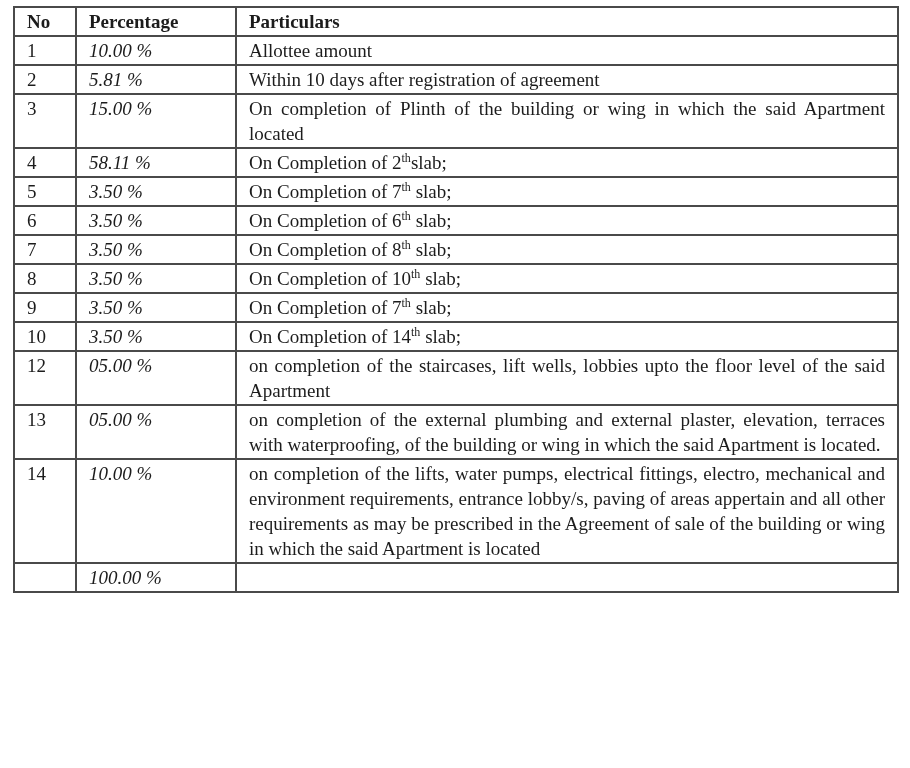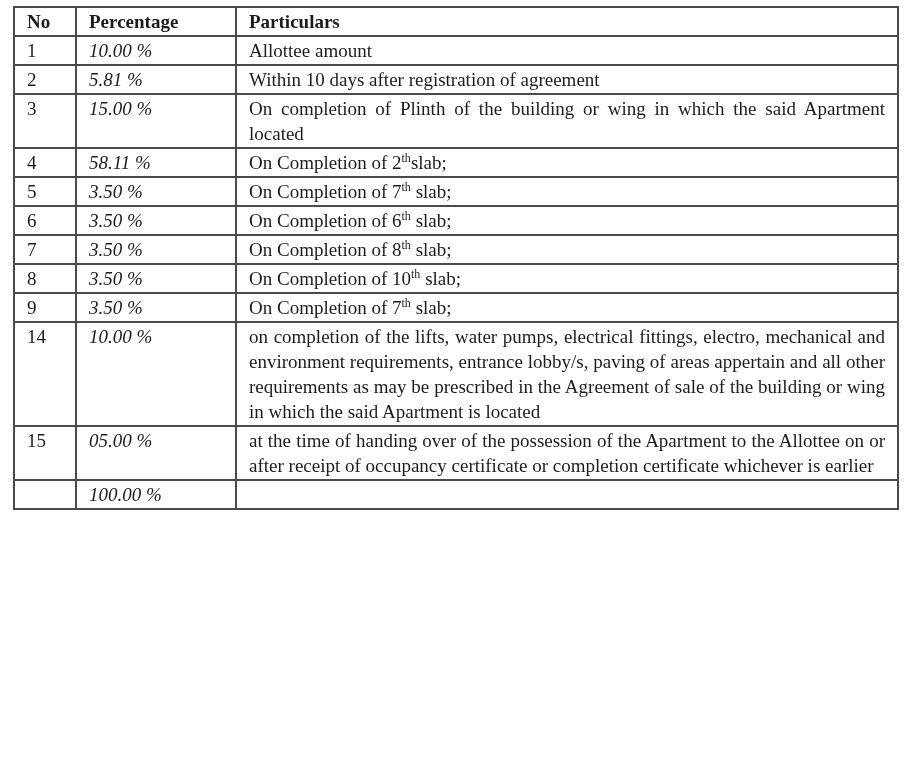--- a/index.html
+++ b/index.html
@@ -124,35 +124,45 @@
     <td class="pct-cell">3.50 %</td>
     <td><span>On Completion of 10</span><sup>th</sup><span> slab;</span></td>
   </tr>
 
   <tr>
     <td>9</td>
     <td class="pct-cell">3.50 %</td>
     <td><span>On Completion of 7</span><sup>th</sup><span> slab;</span></td>
   </tr>
 
+  <tr>
+    <td>10</td>
+    <td class="pct-cell">3.50 %</td>
+    <td><span>On Completion of 14</span><sup>th</sup><span> slab;</span></td>
+  </tr>
 
 
+  <tr>
+    <td>12</td>
+    <td class="pct-cell">05.00 %</td>
+    <td class="justify">on completion of the staircases, lift wells, lobbies upto the floor level of the said Apartment</td>
+  </tr>
 
+  <tr>
+    <td>13</td>
+    <td class="pct-cell">05.00 %</td>
+    <td class="justify">on completion of the external plumbing and external plaster, elevation, terraces with waterproofing, of the building or wing in which the said Apartment is located.</td>
+  </tr>
 
   <tr>
     <td>14</td>
     <td class="pct-cell">10.00 %</td>
     <td class="justify">on completion of the lifts, water pumps, electrical fittings, electro, mechanical and environment requirements, entrance lobby/s, paving of areas appertain and all other requirements as may be prescribed in the Agreement of sale of the building or wing in which the said Apartment is located</td>
   </tr>
 
-  <tr>
-    <td>15</td>
-    <td class="pct-cell">05.00 %</td>
-    <td class="justify">at the time of handing over of the possession of the Apartment to the Allottee on or after receipt of occupancy certificate or completion certificate whichever is earlier</td>
-  </tr>
 
   <tr class="total-row">
     <td></td>
     <td class="pct-cell">100.00 %</td>
     <td></td>
   </tr>
 </tbody>
   </table>
 </div>
 

